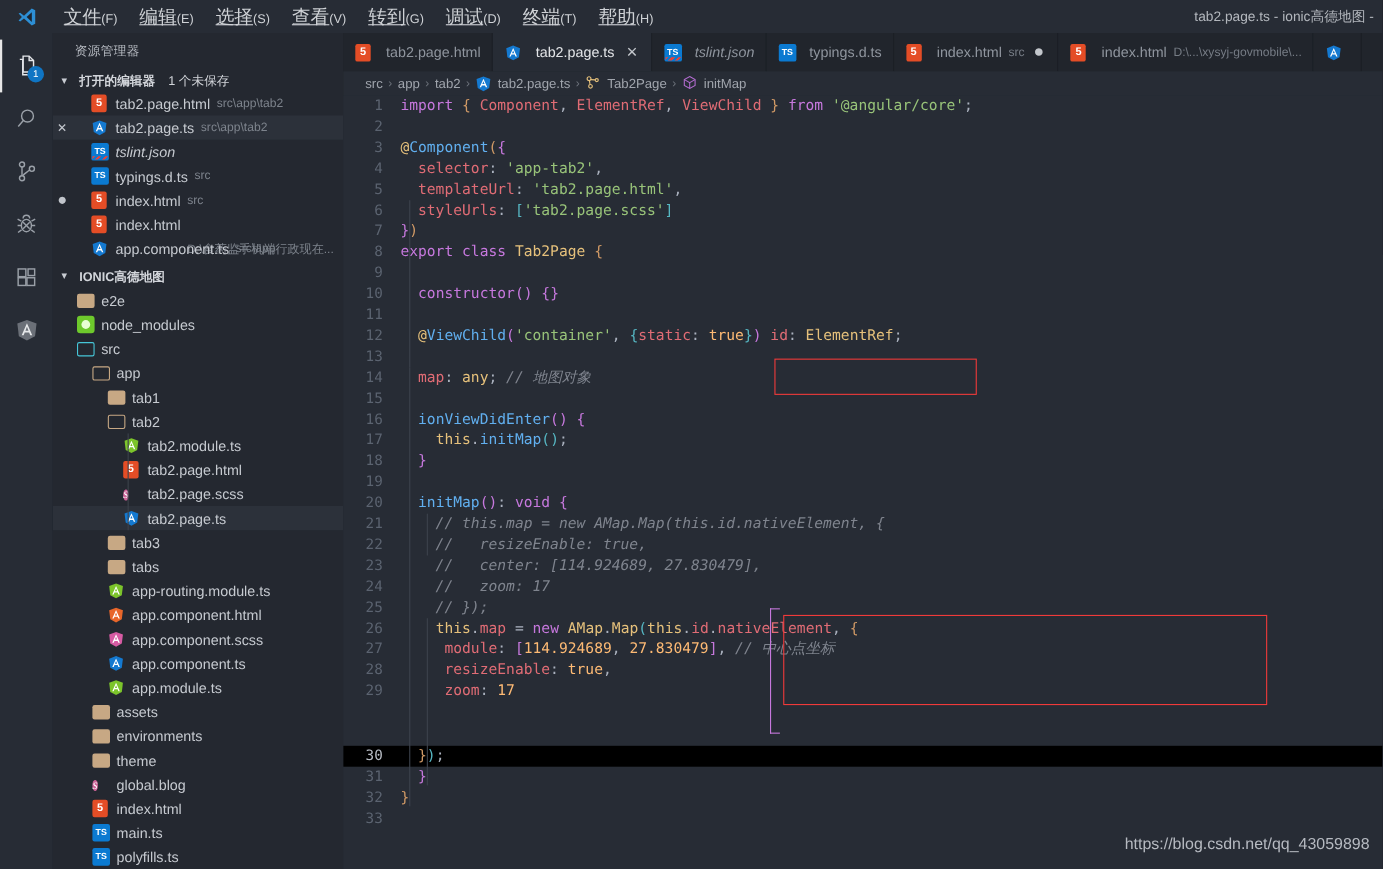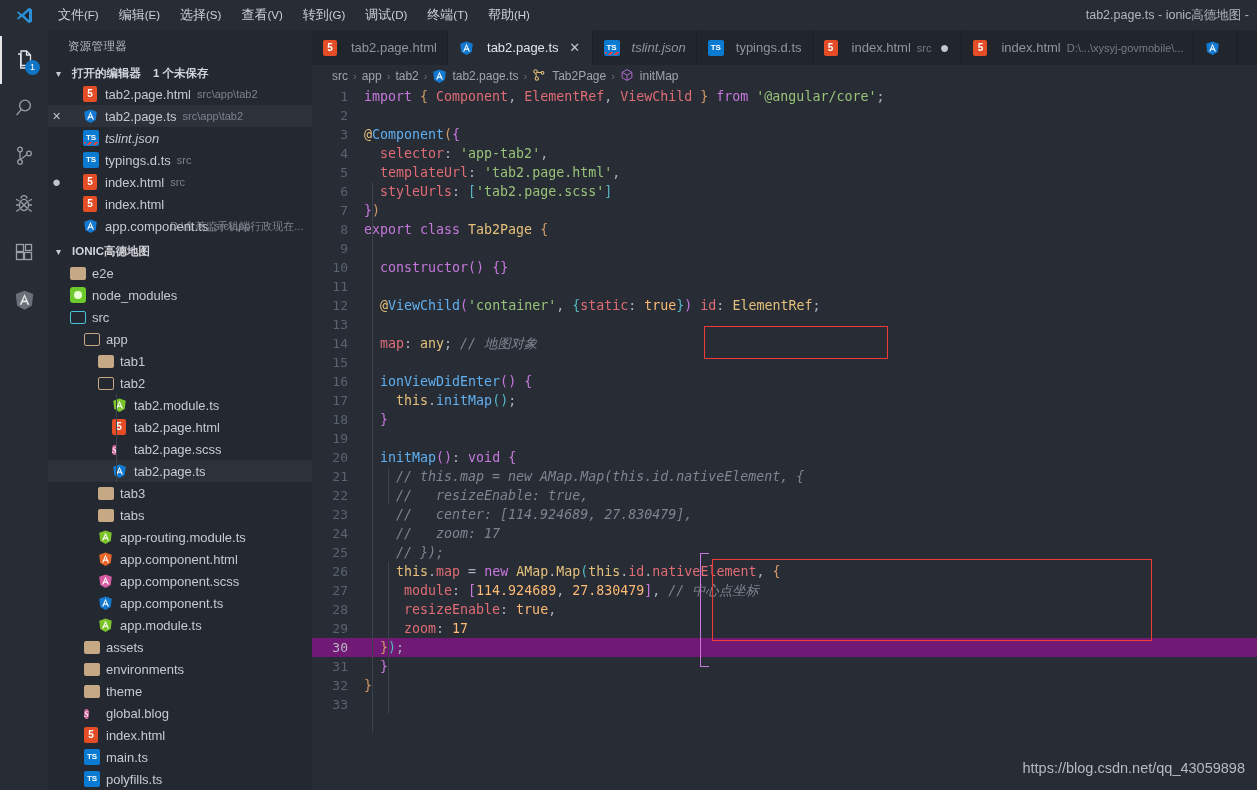--- a/index.html
+++ b/index.html
@@ -24,21 +24,21 @@
   }
   .vscode-logo { width: 48px; height: 30px; display: flex; align-items: center; justify-content: center; }
   .menu-items { display: flex; align-items: center; gap: 0px; }
   .menu-item {
     padding: 4px 10px;
     font-size: 13px;
     color: #cfd2d6;
     white-space: nowrap;
     cursor: default;
   }
-  .menu-item .mn { font-size: 13px; }
+  .menu-item .mn { font-size: 17px; text-decoration: underline; }
   .menu-item .acc { font-size: 11.5px; }
   .title-center {
     position: absolute; right: 8px; top: 0; height: 30px;
     display: flex; align-items: center;
     font-size: 12.5px; color: #b3b7bd;
     white-space: nowrap;
   }
 
   
   .body { flex: 1; display: flex; min-height: 0; }
@@ -83,21 +83,21 @@
     font-size: 11.5px; color: #b7bbc2;
     letter-spacing: 0.3px;
   }
   .section-header {
     height: 22px; display: flex; align-items: center;
     padding-left: 8px;
     font-size: 11.5px; font-weight: bold; color: #d2d5da;
     cursor: pointer;
   }
   .chev { width: 14px; display: inline-block; color: #c8ccd2; font-size: 10px; margin-right: 2px; }
-  .section-sub { font-weight: bold; font-size: 11.5px; color: #d2d5da; margin-left: 12px; }
+  .section-sub { font-weight: normal; font-size: 11.5px; color: #d2d5da; margin-left: 12px; }
 
   .row {
     height: 22px; display: flex; align-items: center;
     font-size: 13px; color: #c6cad0;
     white-space: nowrap; cursor: pointer;
     padding-right: 4px;
   }
   .row.sel { background: #2c313a; }
   .row .ind { display: inline-block; }
   .row .nm { color: #c6cad0; }
@@ -152,21 +152,21 @@
   .bc-sep { color: #6e747d; font-size: 11px; padding: 0 1px; }
   .bc-item { display: flex; align-items: center; gap: 4px; cursor: pointer; }
 
   .code-area { flex: 1; position: relative; overflow: hidden; background: #272c35; }
   .code {
     font-family: "DejaVu Sans Mono", "Liberation Mono", monospace;
     font-size: 13.3px;
     line-height: 19px;
   }
   .cline { display: flex; height: 19px; align-items: center; position: relative; }
-  .cline.cur { background: #701a75; }
+  .cline.cur { background: #000000; margin-top: 40px; }
   .lno {
     width: 52px; min-width: 52px; text-align: right; padding-right: 16px;
     color: #5b6370; font-size: 13px;
     font-family: "DejaVu Sans Mono", "Liberation Mono", monospace;
     user-select: none;
   }
   .cline.cur .lno { color: #b8bdc5; }
   .ctext { white-space: pre; position: relative; padding-left: 0px; }
 
   

